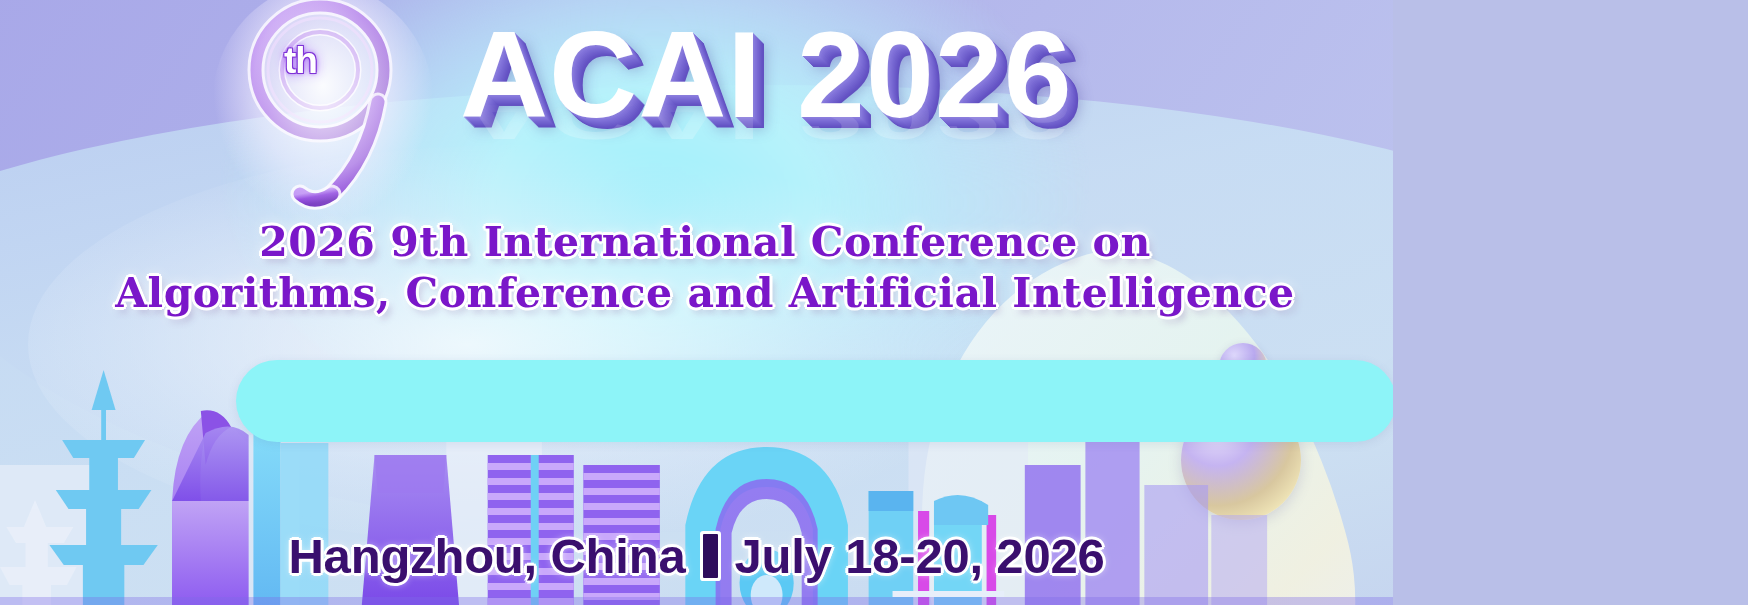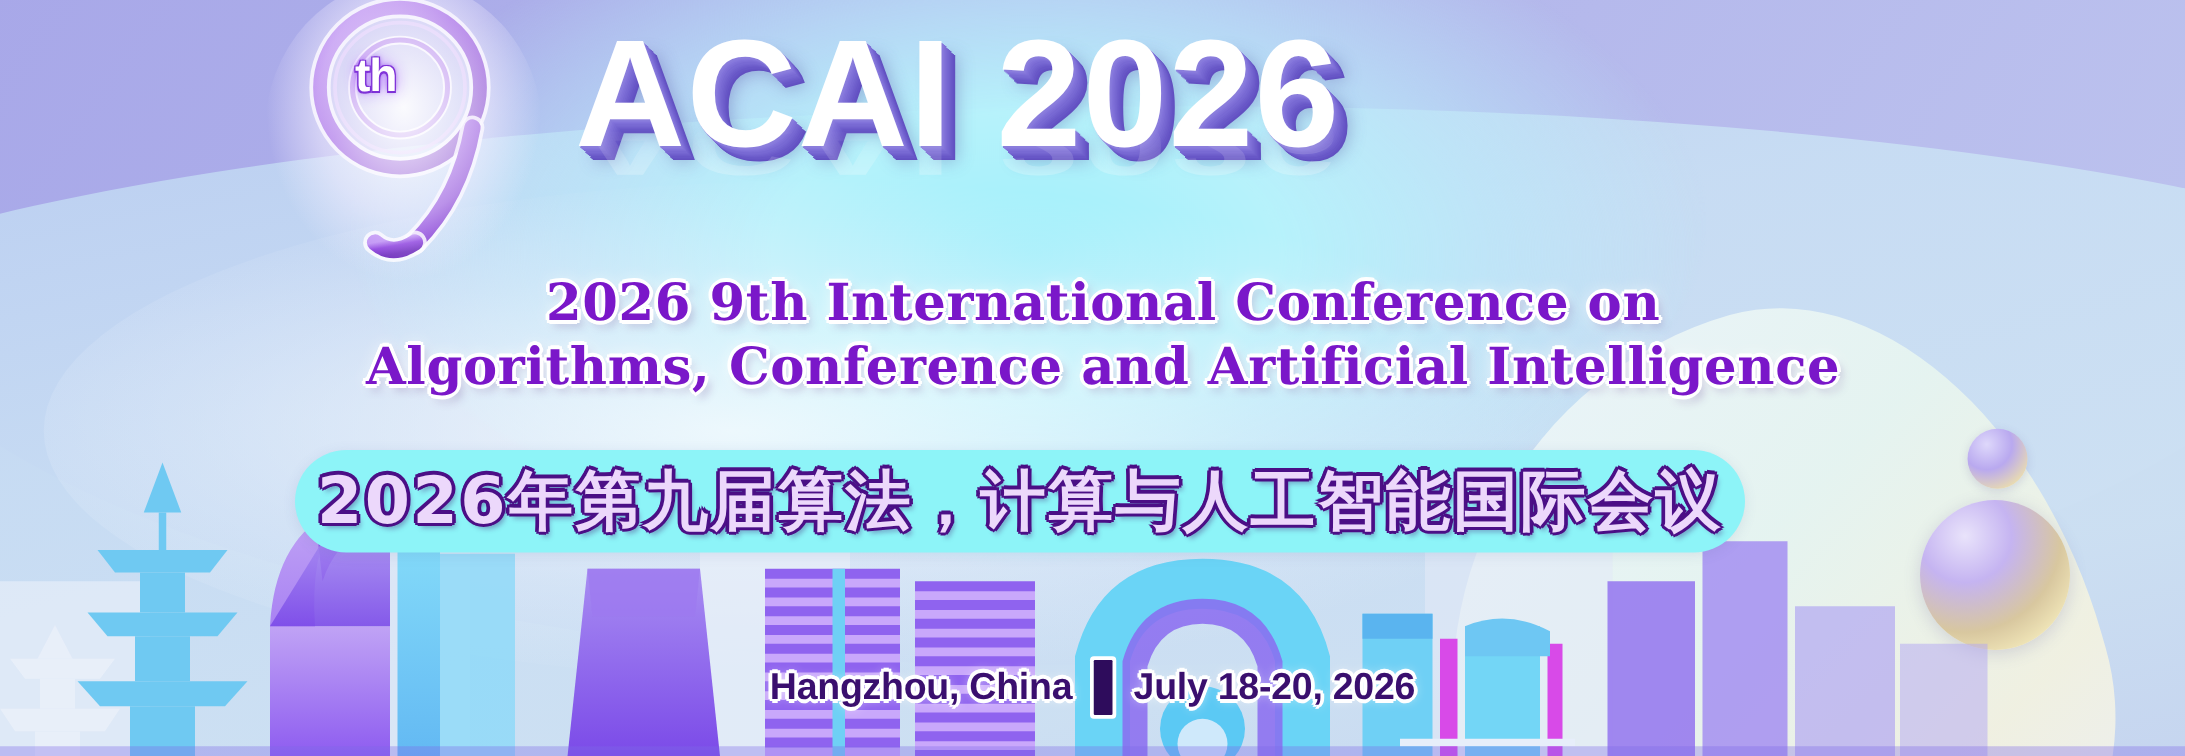--- a/index.html
+++ b/index.html
@@ -1,21 +1,21 @@
 <!DOCTYPE html>
 <html><head>
 <meta charset="utf-8">
 <title>ACAI 2026 Conference Banner</title>
 <style>
   html,body{margin:0;padding:0;background:#b9bfe8;}
   *{box-sizing:border-box;}
 
   #banner{
     position:relative;
-    width:1748px;height:605px;
+    width:1393px;height:605px;
     overflow:hidden;
     font-family:"Liberation Sans", sans-serif;
     background:linear-gradient(160deg,#a9a8e6 0%,#b3b6ea 28%,#c1c6ee 52%,#b7bdea 75%,#a9b0e4 100%);
   }
 
   
   .bg-band-top{
     position:absolute;left:-8%;top:-62%;width:116%;height:150%;
     border-radius:50% 50% 48% 48%/ 60% 60% 40% 40%;
     background:linear-gradient(120deg,#a5a4e8 0%,#aeb0ea 40%,#bfc6ef 100%);
@@ -146,21 +146,21 @@
       -2px -2px 0 #4b0f86, 2px -2px 0 #4b0f86, -2px 2px 0 #4b0f86, 2px 2px 0 #4b0f86,
       -3px 0 0 #4b0f86, 3px 0 0 #4b0f86, 0 -3px 0 #4b0f86, 0 3px 0 #4b0f86,
       3px 4px 4px rgba(60,20,110,.35);
   }
 
   
   .date-row{
     position:absolute;left:0;top:528px;width:100%;
     display:flex;align-items:center;justify-content:center;gap:17px;
     font-family:"Liberation Sans", sans-serif;
-    font-weight:700;font-size:30px;letter-spacing:-.2px;
+    font-weight:700;font-size:49px;letter-spacing:-.2px;
     color:#3a0f6e;
     white-space:nowrap;
   }
   .date-row span.dtxt{
     text-shadow:
       -2px -2px 0 #ffffff, 2px -2px 0 #ffffff, -2px 2px 0 #ffffff, 2px 2px 0 #ffffff,
       -3px 0 0 #ffffff, 3px 0 0 #ffffff, 0 -3px 0 #ffffff, 0 3px 0 #ffffff,
       0 0 9px rgba(255,255,255,.9);
   }
   .date-sep{
@@ -324,21 +324,20 @@
 
   <div class="main-title-wrap">
     <div class="main-title-reflect">ACAI 2026</div>
     <div class="main-title">ACAI 2026</div>
   </div>
 
   <div class="sub-en sub-en-l1">2026 9th International Conference on</div>
   <div class="sub-en sub-en-l2">Algorithms, Conference and Artificial Intelligence</div>
 
   <div class="cn-capsule"></div>
-  <div class="cn-text">2026年第九届算法，计算与人工智能国际会议</div>
 
   <div class="date-row">
     <span class="dtxt">Hangzhou, China</span>
     <span class="date-sep"></span>
     <span class="dtxt">July 18-20, 2026</span>
   </div>
 
 </div>
 
 </body></html>

